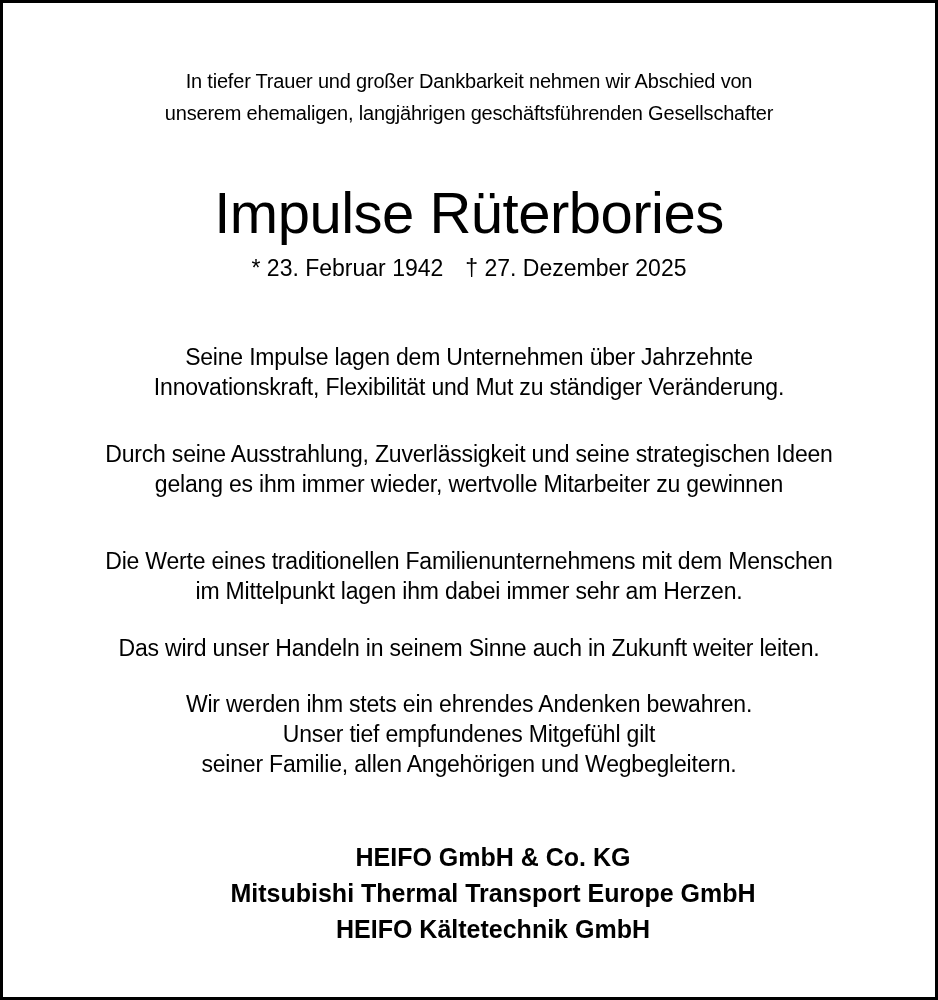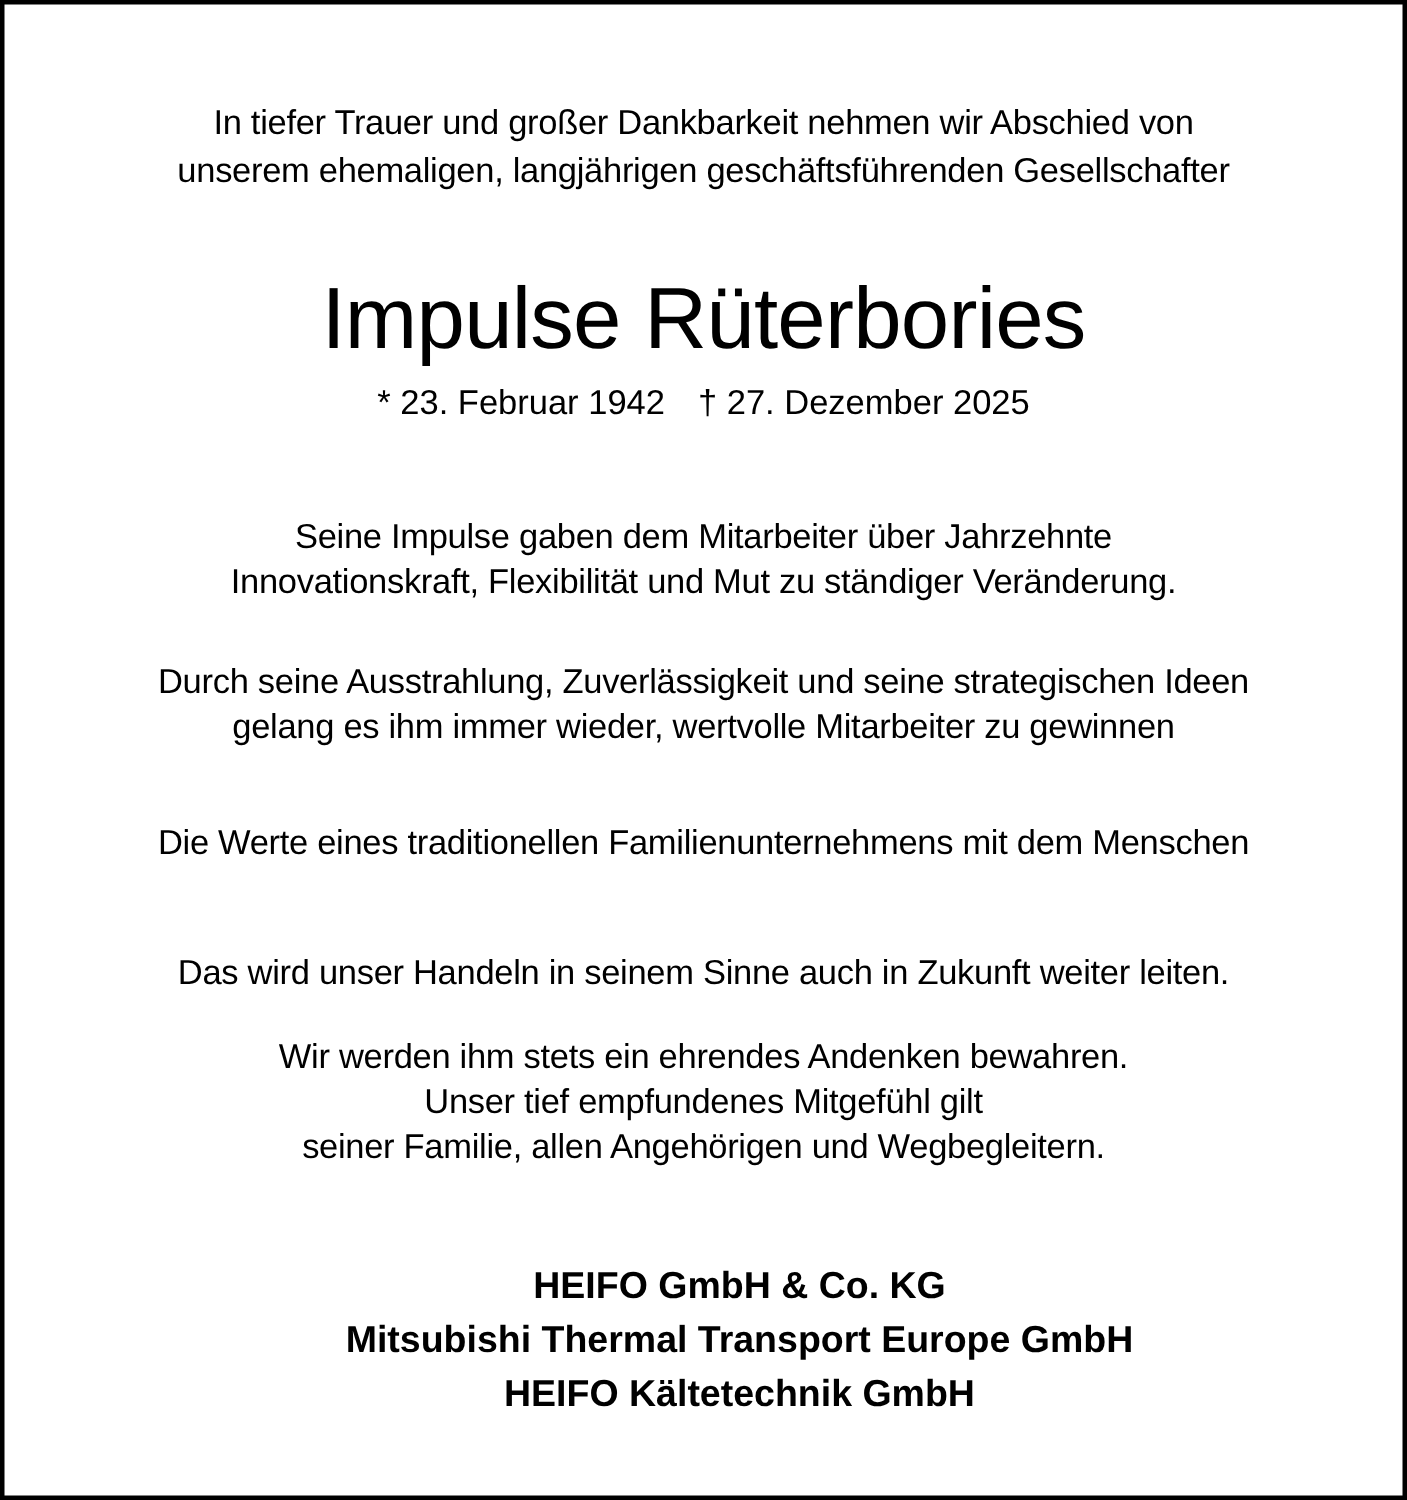--- a/index.html
+++ b/index.html
@@ -25,21 +25,21 @@
     }
     .line {
       display: block;
       white-space: nowrap;
     }
     .intro {
       position: absolute;
       top: 62px;
       left: 0;
       right: 0;
-      font-size: 23px;
+      font-size: 20px;
       line-height: 32px;
       letter-spacing: -0.2px;
     }
     .name {
       position: absolute;
       top: 176px;
       left: 0;
       right: 0;
       font-size: 58px;
       line-height: 68px;
@@ -88,31 +88,32 @@
     <span class="line">unserem ehemaligen, langjährigen geschäftsführenden Gesellschafter</span>
   </div>
 
   <div class="name">Impulse Rüterbories</div>
 
   <div class="dates">
     <span>* 23. Februar 1942</span><span class="gap"></span><span>† 27. Dezember 2025</span>
   </div>
 
   <div class="para p1">
-    <span class="line">Seine Impulse gaben dem Mitarbeiter über Jahrzehnte</span>
+    <span class="line">Seine Impulse lagen dem Unternehmen über Jahrzehnte</span>
     <span class="line">Innovationskraft, Flexibilität und Mut zu ständiger Veränderung.</span>
   </div>
 
   <div class="para p2">
     <span class="line">Durch seine Ausstrahlung, Zuverlässigkeit und seine strategischen Ideen</span>
     <span class="line">gelang es ihm immer wieder, wertvolle Mitarbeiter zu gewinnen</span>
   </div>
 
   <div class="para p3">
     <span class="line">Die Werte eines traditionellen Familienunternehmens mit dem Menschen</span>
+    <span class="line">im Mittelpunkt lagen ihm dabei immer sehr am Herzen.</span>
   </div>
 
   <div class="para p4">
     <span class="line">Das wird unser Handeln in seinem Sinne auch in Zukunft weiter leiten.</span>
   </div>
 
   <div class="para p5">
     <span class="line">Wir werden ihm stets ein ehrendes Andenken bewahren.</span>
     <span class="line">Unser tief empfundenes Mitgefühl gilt</span>
     <span class="line">seiner Familie, allen Angehörigen und Wegbegleitern.</span>

